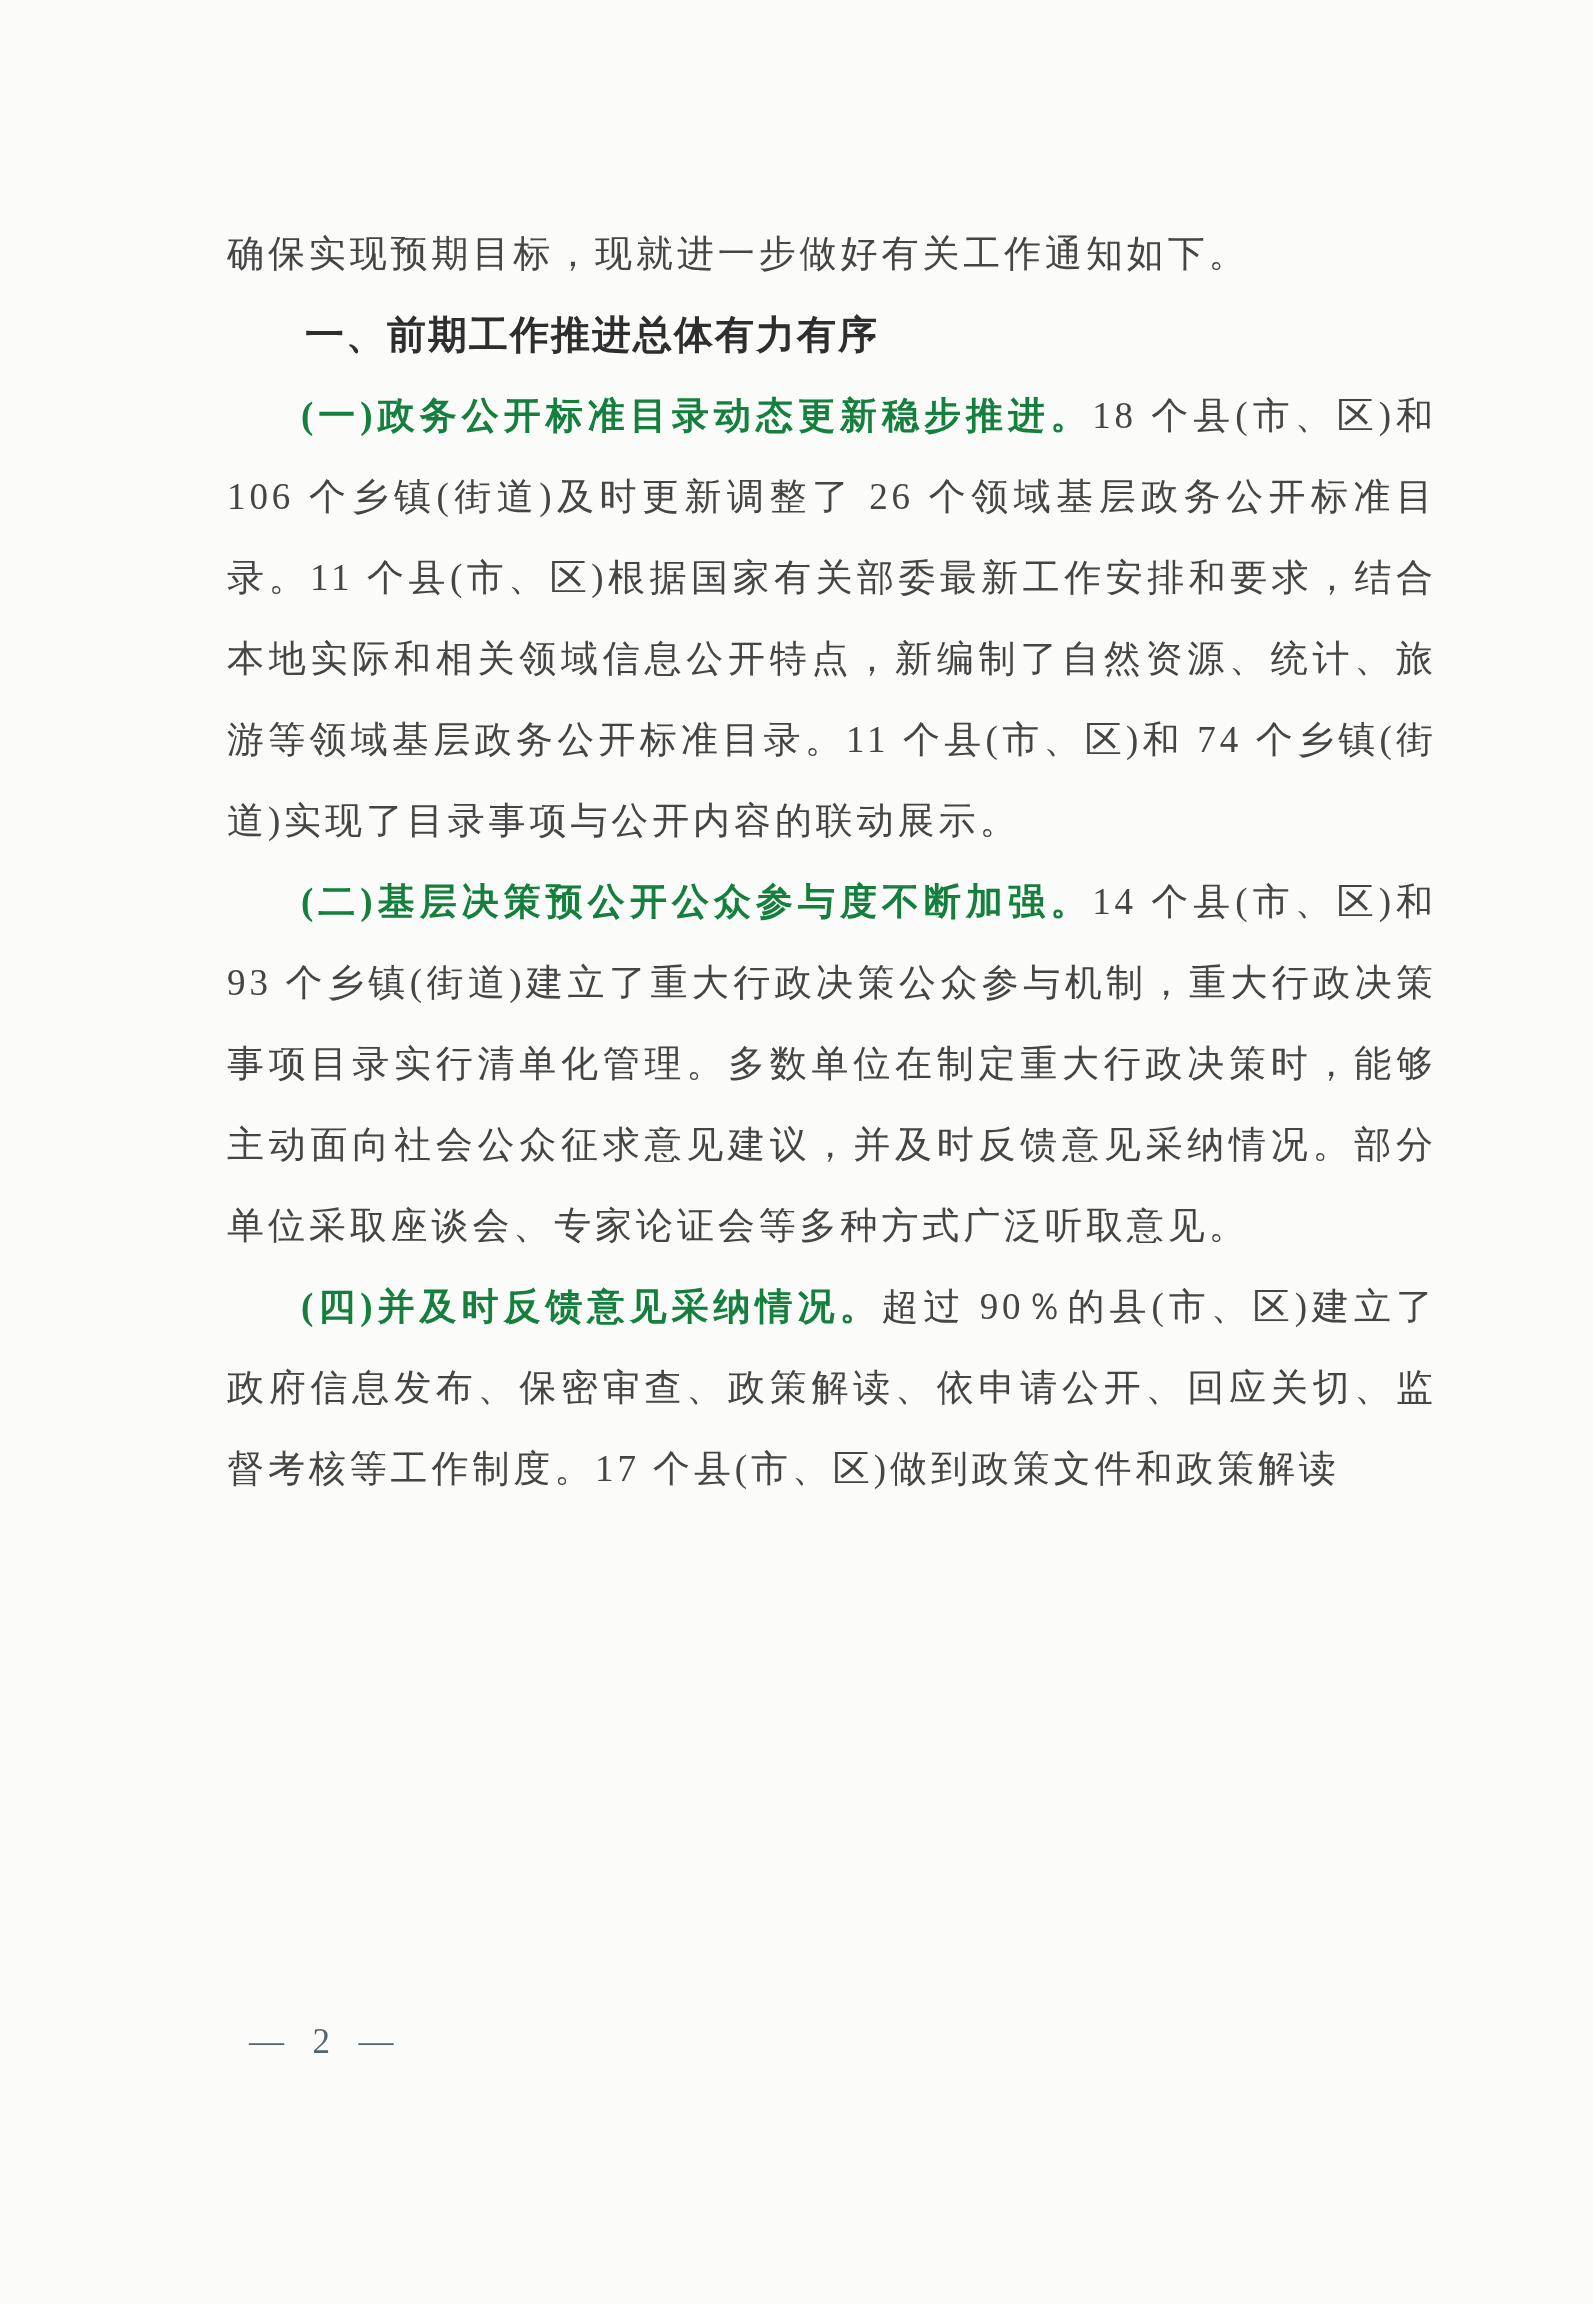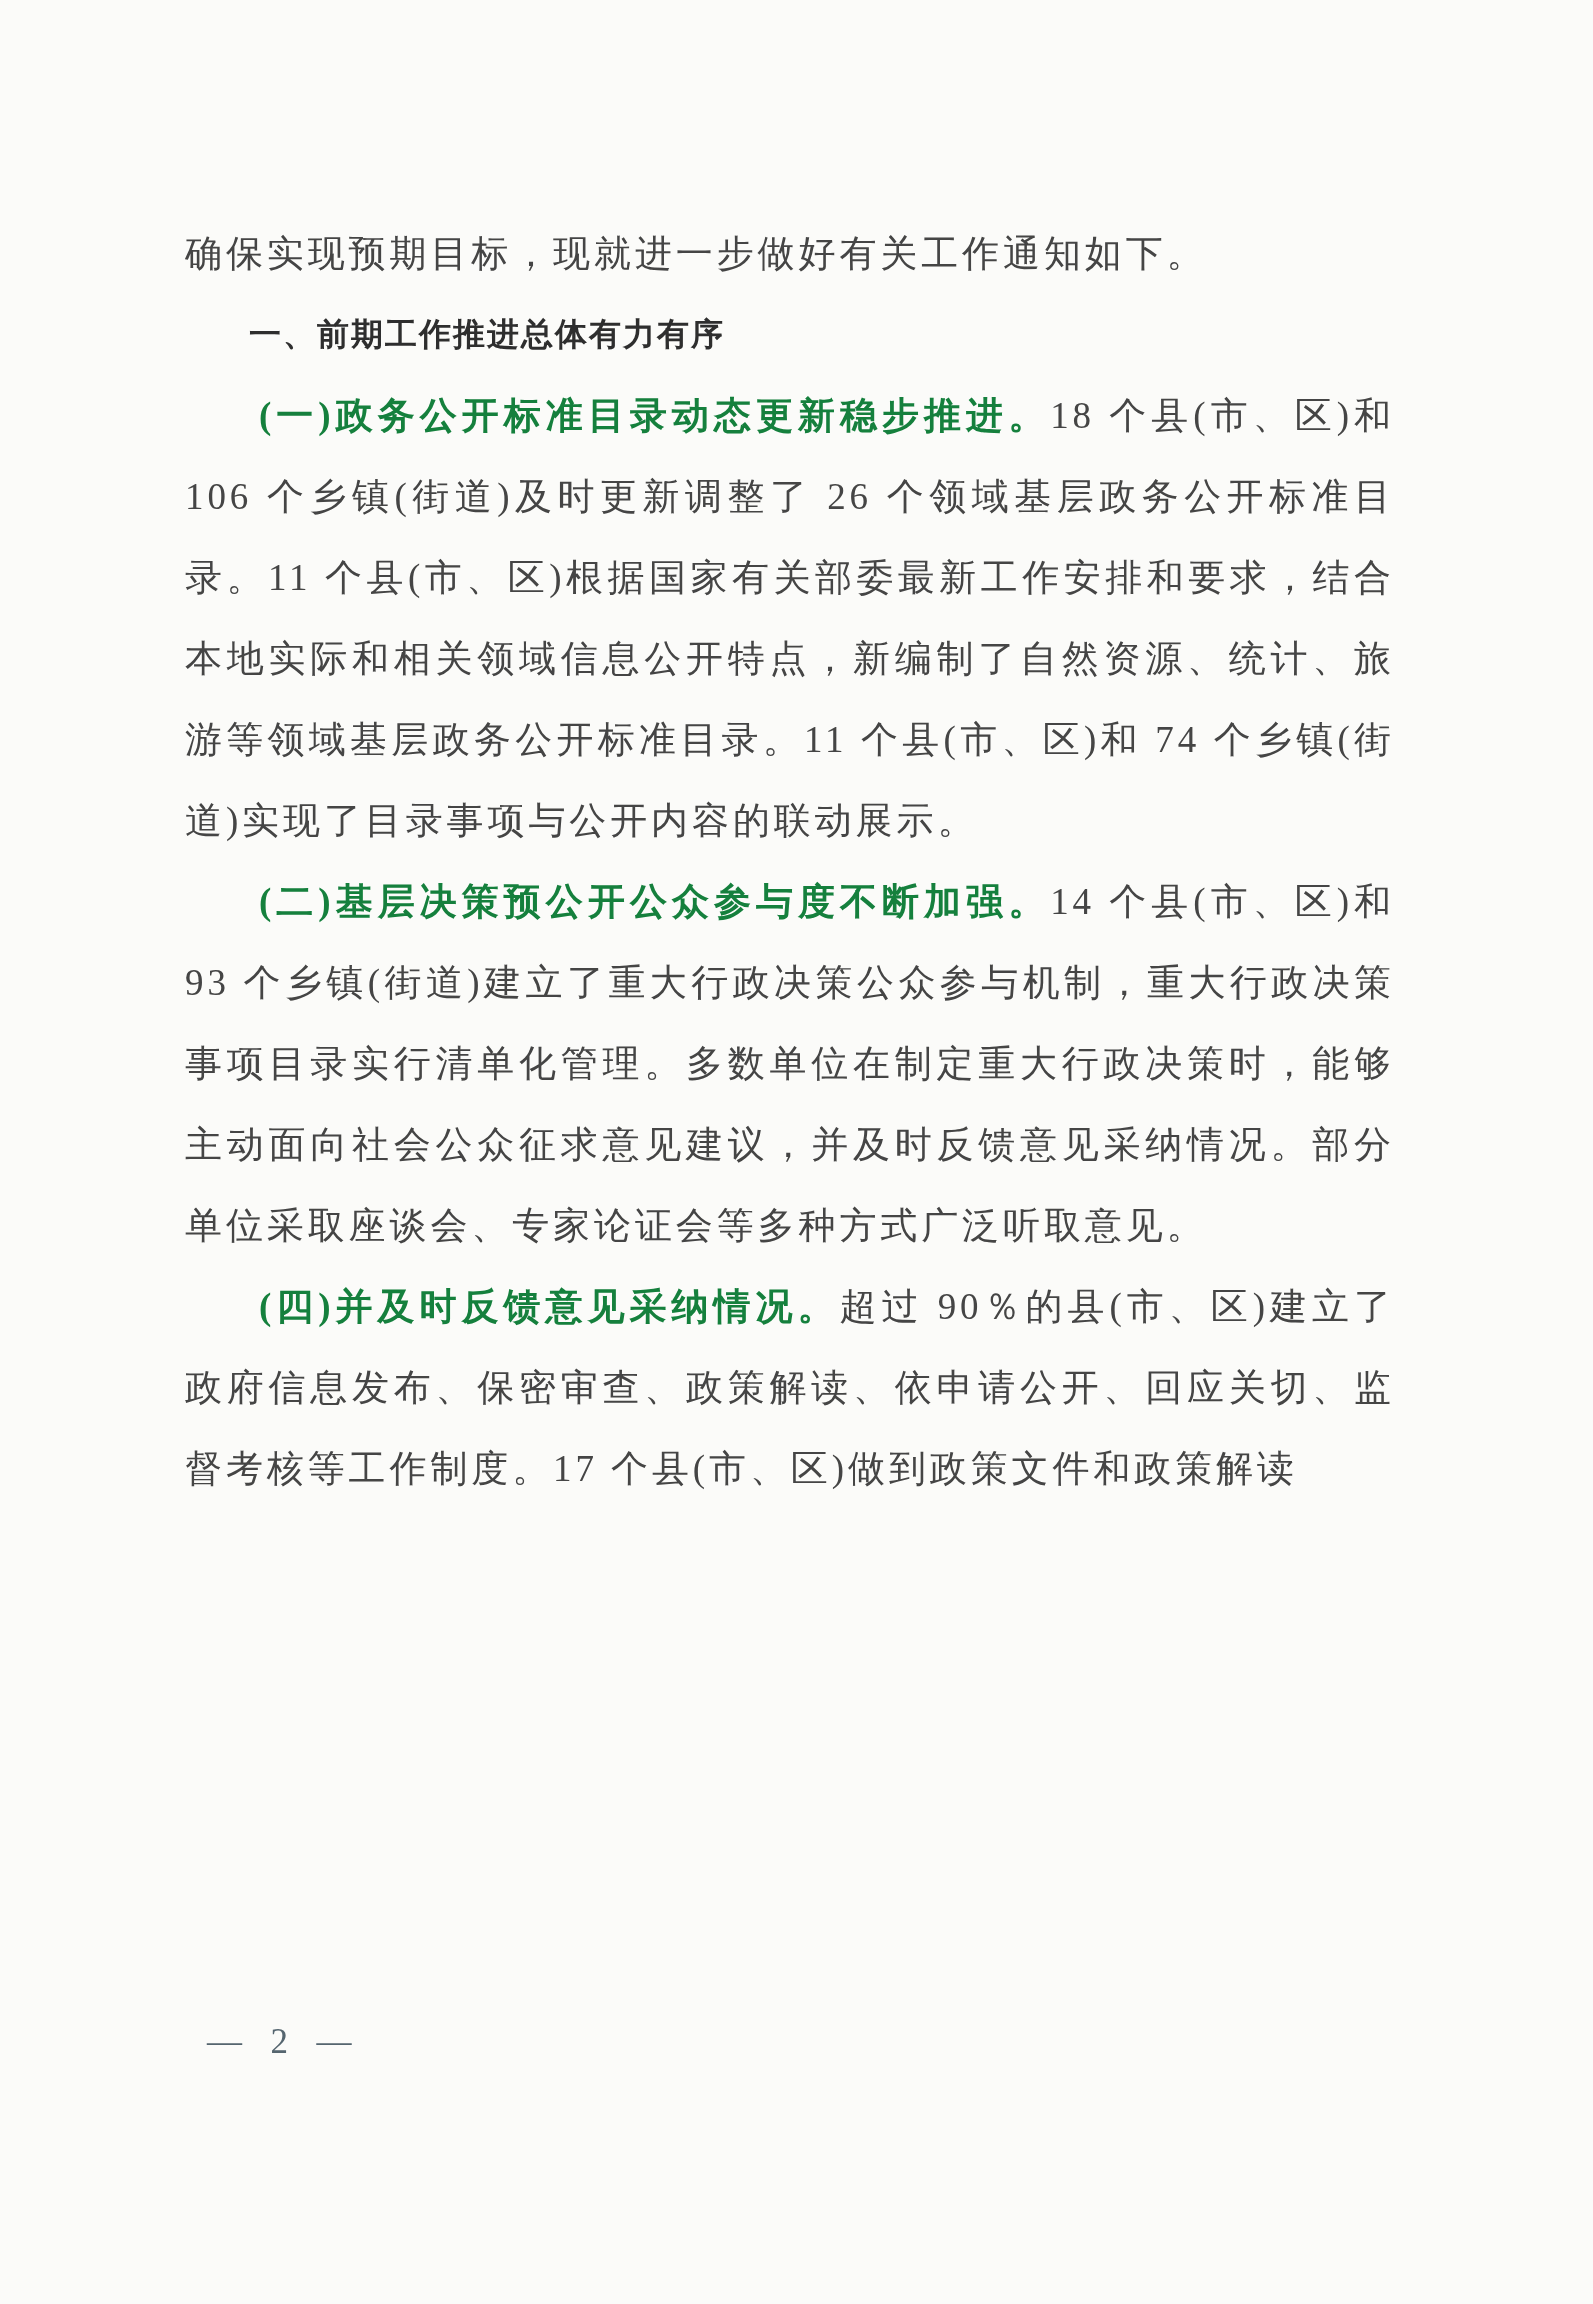--- a/index.html
+++ b/index.html
@@ -11,20 +11,21 @@
     height: 2304px;
     position: relative;
     background: #fbfbf9;
     font-family: "Liberation Serif", "DejaVu Serif", serif;
     color: #454545;
     overflow: hidden;
   }
   .page {
     position: absolute;
     inset: 0;
+    margin-left: 42px;
   }
   .content {
     position: absolute;
     left: 185px;
     top: 213px;
     width: 1210px;
     font-size: 37px;
     line-height: 81px;
     letter-spacing: 3.9px;
     text-align: justify;
@@ -33,21 +34,21 @@
     margin: 0;
     padding: 0;
   }
   .intro {
     text-indent: 0;
   }
   .heading {
     text-indent: 2em;
     font-family: "Liberation Sans", "DejaVu Sans", sans-serif;
     font-weight: bold;
-    font-size: 32px;
+    font-size: 39px;
     letter-spacing: 2px;
     color: #2e2e2e;
     text-align: left;
   }
   .para {
     text-indent: 2em;
   }
   .lead {
     font-weight: 600;
     color: #15803d;

